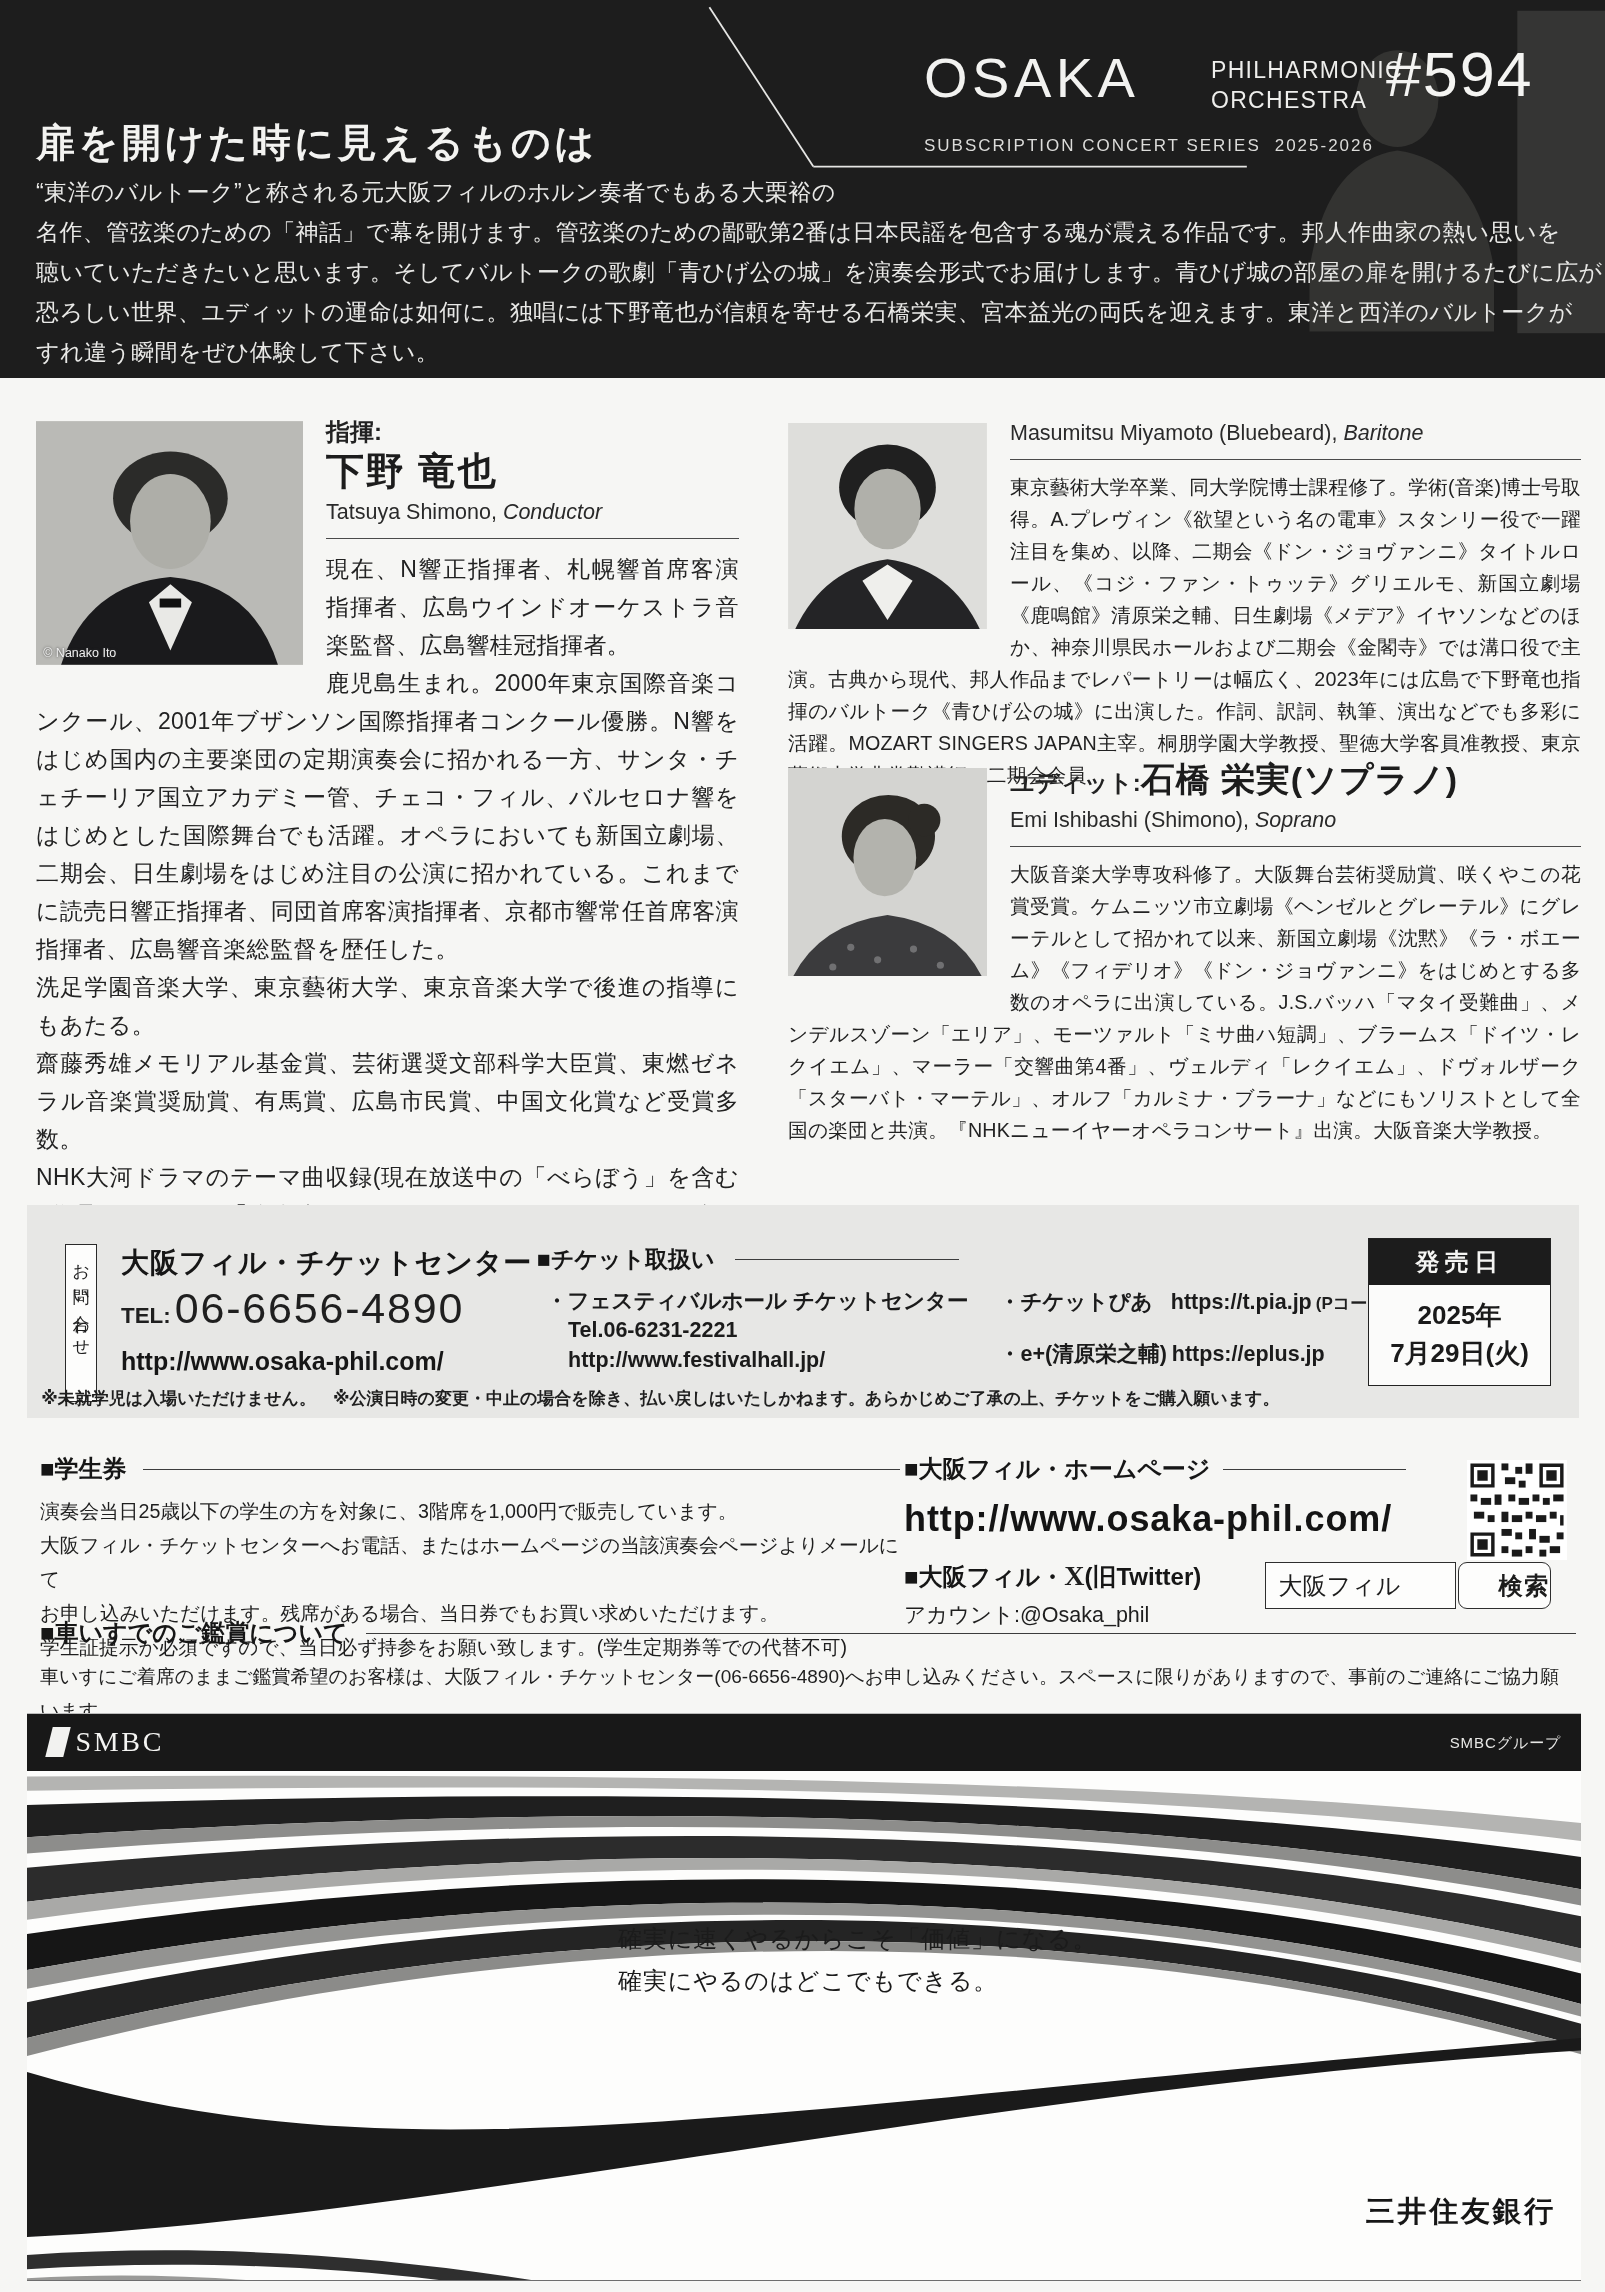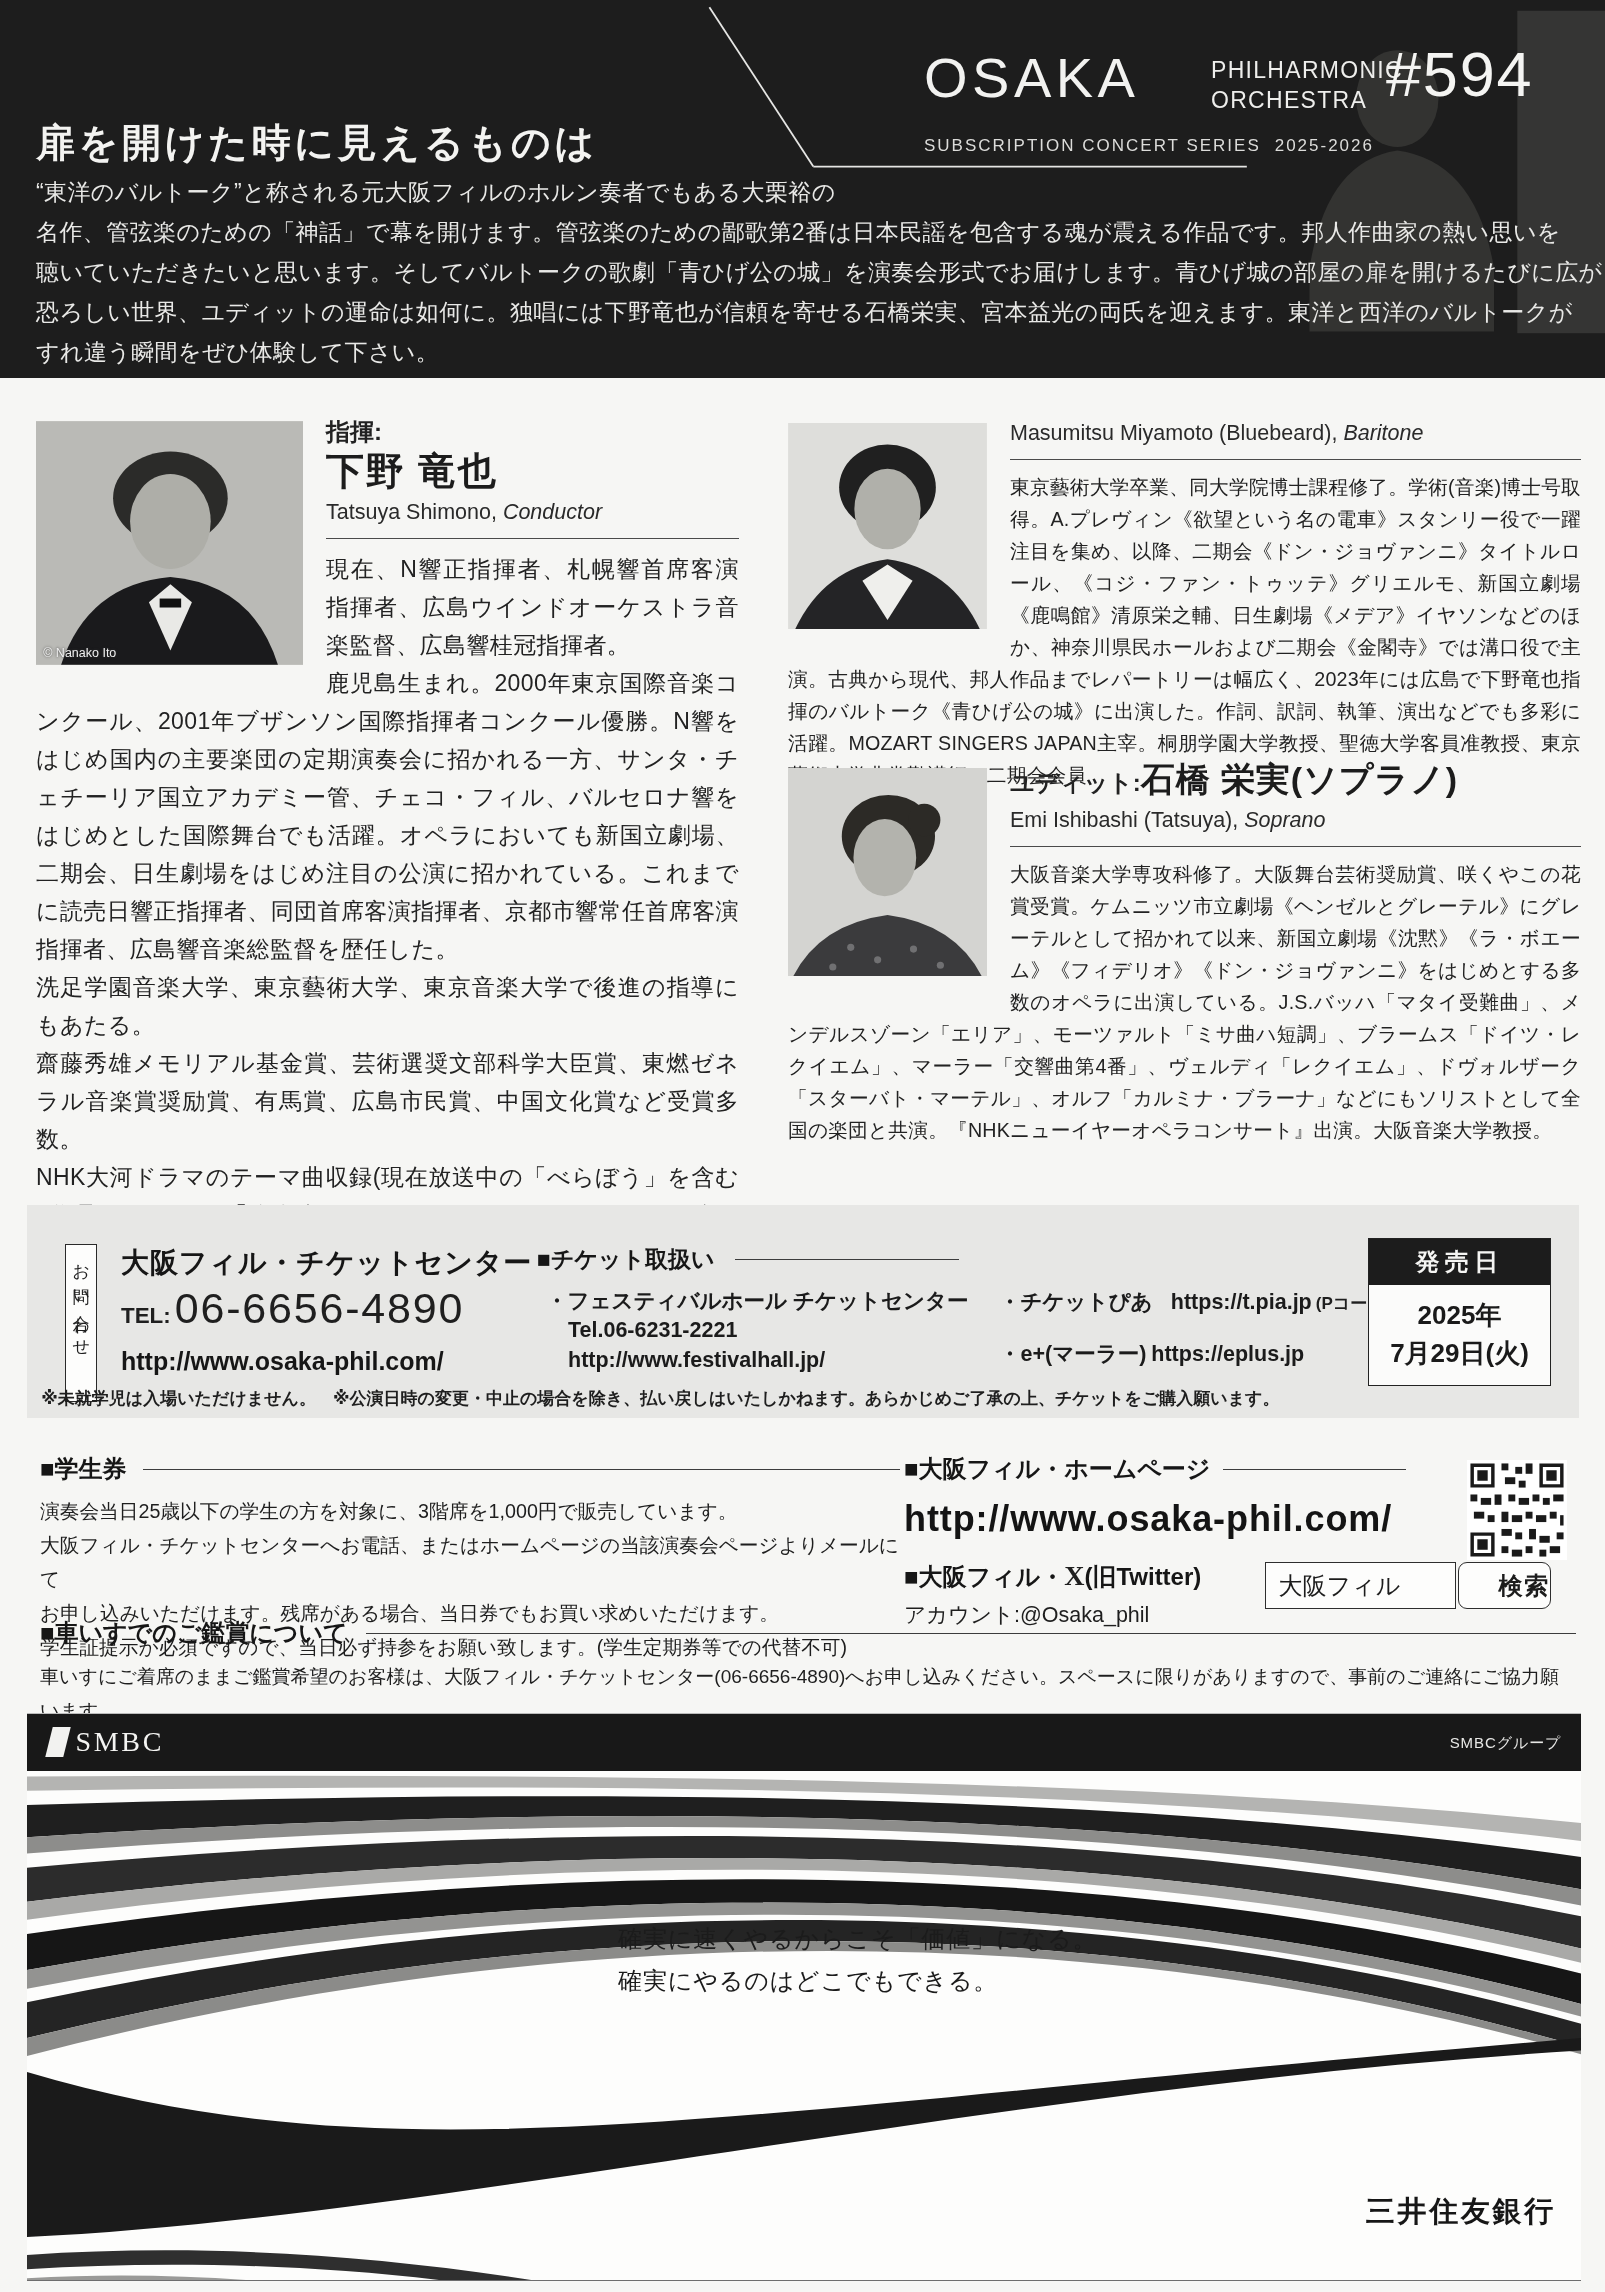--- a/index.html
+++ b/index.html
@@ -156,21 +156,21 @@
         <circle cx="70" cy="200" r="4" fill="#707072"></circle>
           <circle cx="100" cy="214" r="4" fill="#707072"></circle>
         <circle cx="140" cy="202" r="4" fill="#707072"></circle>
           <circle cx="170" cy="220" r="4" fill="#707072"></circle>
         <circle cx="50" cy="222" r="4" fill="#707072"></circle>
       </svg>
     </div>
     <div>
       <span class="role-sm">ユディット:</span><span class="pname-inline">石橋 栄実(ソプラノ)</span>
     </div>
-    <div class="pen"><span>Emi Ishibashi (Tatsuya), </span><i>Soprano</i></div>
+    <div class="pen"><span>Emi Ishibashi (Shimono), </span><i>Soprano</i></div>
     <hr class="prule">
     <p class="bio bio-s">大阪音楽大学専攻科修了。大阪舞台芸術奨励賞、咲くやこの花賞受賞。ケムニッツ市立劇場《ヘンゼルとグレーテル》にグレーテルとして招かれて以来、新国立劇場《沈黙》《ラ・ボエーム》《フィデリオ》《ドン・ジョヴァンニ》をはじめとする多数のオペラに出演している。J.S.バッハ「マタイ受難曲」、メンデルスゾーン「エリア」、モーツァルト「ミサ曲ハ短調」、ブラームス「ドイツ・レクイエム」、マーラー「交響曲第4番」、ヴェルディ「レクイエム」、ドヴォルザーク「スターバト・マーテル」、オルフ「カルミナ・ブラーナ」などにもソリストとして全国の楽団と共演。『NHKニューイヤーオペラコンサート』出演。大阪音楽大学教授。</p>
   </section>
 
   <div class="tbox">
     <div class="vlabel" style="left:38px;top:39px;height:142px">お問い合わせ</div>
     <div class="abs tc-name" style="left:94px;top:39px">大阪フィル・チケットセンター</div>
     <div class="abs" style="left:94px;top:79px">
       <span class="tel-label">TEL:</span>
       <span class="tel-num">06-6656-4890</span>
@@ -183,21 +183,21 @@
     <div class="abs h-item" style="left:519px;top:81px">・フェスティバルホール チケットセンター</div>
     <div class="abs h-item" style="left:541px;top:113px">Tel.06-6231-2221</div>
     <div class="abs h-item" style="left:541px;top:143px">http://www.festivalhall.jp/</div>
 
     <div class="abs" style="left:972px;top:82px">
       <span class="h-item">・チケットぴあ</span>
       <span class="h-item" style="margin-left:14.3px">https://t.pia.jp</span>
       <span class="h-note">(Pコード288-423)</span>
     </div>
     <div class="abs" style="left:972px;top:134px">
-      <span class="h-item">・e+(マーラー)</span>
+      <span class="h-item">・e+(清原栄之輔)</span>
       <span class="h-item" style="margin-left:1px">https://eplus.jp</span>
     </div>
 
     <div class="abs small-note" style="left:14.3px;top:182px;width:1522px">※未就学児は入場いただけません。　※公演日時の変更・中止の場合を除き、払い戻しはいたしかねます。あらかじめご了承の上、チケットをご購入願います。</div>
   </div>
   <div class="release">
     <div class="release-head">発売日</div>
     <div class="release-body">
       <div>2025年</div>
       <div>7月29日(火)</div>

